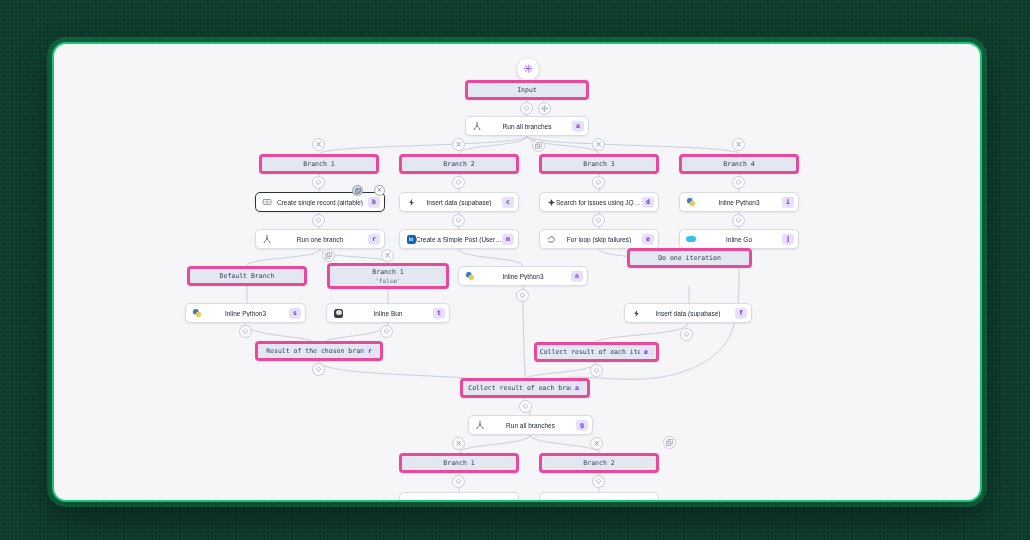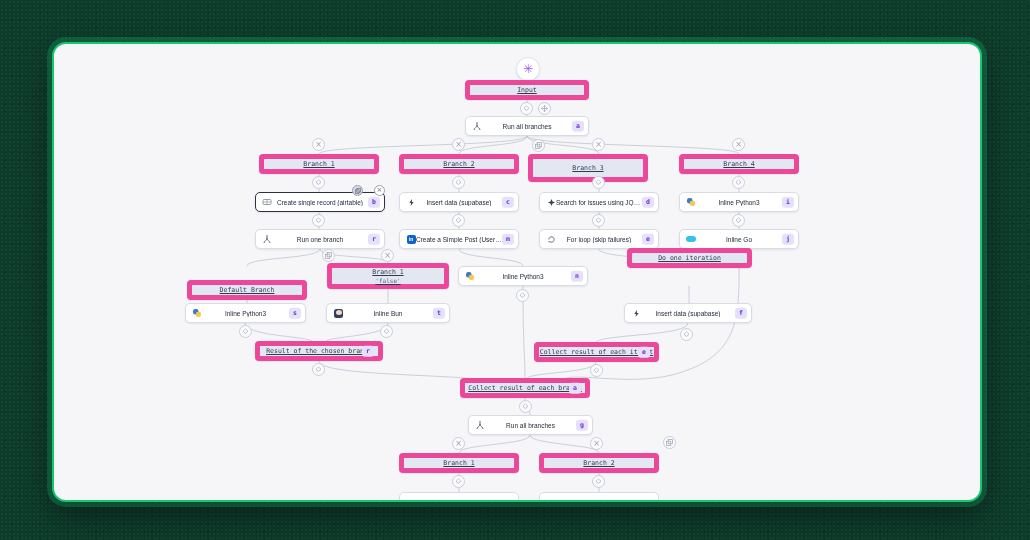--- a/index.html
+++ b/index.html
@@ -18,24 +18,24 @@
   }
   .card{
     position:absolute;left:52px;top:42px;width:926px;height:456px;
     background:#f6f6f9;border:2px solid #16c673;border-radius:14px;
     box-shadow:0 0 0 5px rgba(22,198,115,.25),0 14px 34px rgba(0,0,0,.45);
     overflow:hidden;
   }
   .canvas{position:absolute;inset:0}
   svg.edges{position:absolute;left:0;top:0;pointer-events:none}
   .node-hdr{
-    position:absolute;background:#e3e7f1;border:5px solid #ec4899;border-radius:4px;
+    position:absolute;background:#e3e7f1;border:3px solid #ec4899;border-radius:4px;
     display:flex;align-items:center;justify-content:center;flex-direction:column;
     font:6.5px "DejaVu Sans Mono",monospace;color:#2f3a52;
-    box-shadow:0 1px 1px rgba(40,50,80,.07);box-sizing:border-box;text-decoration:underline;
+    box-shadow:0 1px 1px rgba(40,50,80,.07);box-sizing:border-box;
   }
   .node-hdr .sub{font-size:6px;color:#5a647e;margin-top:1px}
   .node-act{
     position:absolute;background:#ffffff;border:1px solid #d8dbe4;border-radius:5px;
     display:flex;align-items:center;justify-content:center;
     font:6.5px "Liberation Sans",sans-serif;color:#222a3a;
     box-shadow:0 1px 2px rgba(40,50,80,.09);box-sizing:border-box;
   }
   .node-act.selected{border:1.5px solid #2a3142}
   .lbl{padding:0 16px;white-space:nowrap;overflow:hidden;text-overflow:ellipsis}
@@ -157,21 +157,21 @@
   </div>
   <div class="dot x" style="left:538px;top:94px"></div>
   <div class="dot x" style="left:678px;top:94px"></div>
 
   <div class="node-hdr" style="left:205px;top:110px;width:120px;height:20px">
     <span class="lbl">Branch 1</span>
       </div>
   <div class="node-hdr" style="left:345px;top:110px;width:120px;height:20px">
     <span class="lbl">Branch 2</span>
       </div>
-  <div class="node-hdr" style="left:474px;top:110px;width:120px;height:28px">
+  <div class="node-hdr" style="left:485px;top:110px;width:120px;height:20px">
     <span class="lbl">Branch 3</span>
       </div>
   <div class="node-hdr" style="left:625px;top:110px;width:120px;height:20px">
     <span class="lbl">Branch 4</span>
       </div>
 
   <div class="dot dia" style="left:258px;top:132px"></div>
   <div class="dot dia" style="left:398px;top:132px"></div>
   <div class="dot dia" style="left:538px;top:132px"></div>
   <div class="dot dia" style="left:678px;top:132px"></div>
@@ -269,21 +269,21 @@
 
   <div class="dot" style="left:268px;top:205px">
     <svg width="7" height="7" viewBox="0 0 8 8">
           <rect x="0.5" y="2.5" width="5" height="5" stroke="#9aa0b2" stroke-width="0.8" fill="none"></rect>
           <rect x="2.5" y="0.5" width="5" height="5" stroke="#9aa0b2" stroke-width="0.8" fill="none"></rect>
         </svg>
   </div>
   <div class="dot x" style="left:327px;top:205px"></div>
   <div class="dot dia" style="left:675px;top:205px"></div>
 
-  <div class="node-hdr" style="left:133px;top:236px;width:120px;height:20px">
+  <div class="node-hdr" style="left:133px;top:222px;width:120px;height:20px">
     <span class="lbl">Default Branch</span>
       </div>
 
   <div class="node-hdr" style="left:273px;top:219px;width:122px;height:26px">
     <span class="lbl">Branch 1</span>
     <span class="sub">'false'</span>
   </div>
 
   <div class="node-act" style="left:404px;top:222px;width:130px;height:20px">
     <span class="icon">

